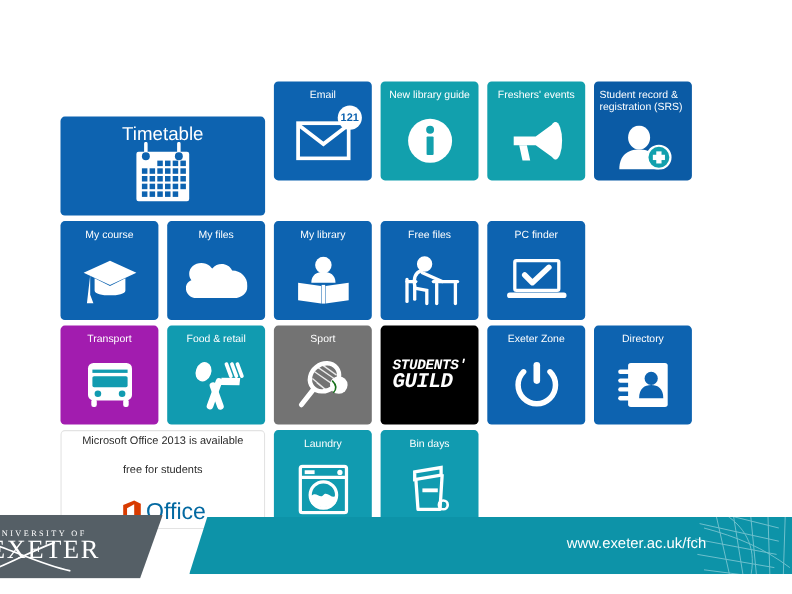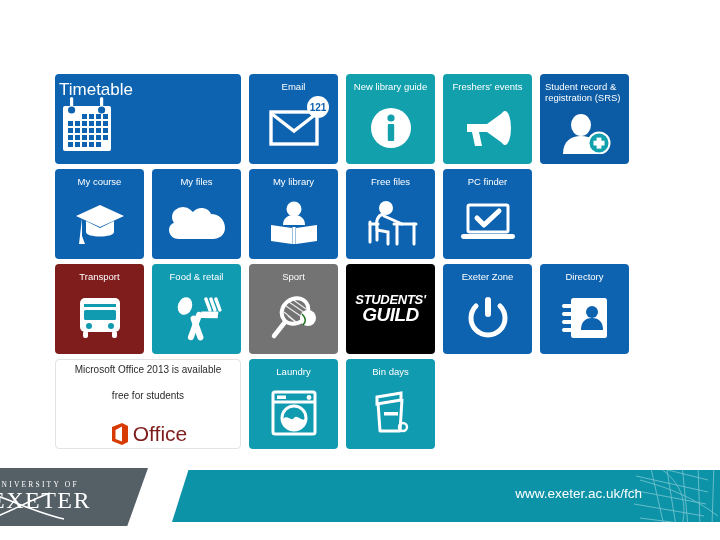--- a/index.html
+++ b/index.html
@@ -67,24 +67,25 @@
     display: flex;
     align-items: center;
     justify-content: center;
     width: 100%;
   }
   .tile-icon svg { display: block; }
 
   
   .tile.timetable {
     flex-direction: column;
-    align-items: flex-start;
+    align-items: center;
     justify-content: center;
     gap: 2px;
     padding: 0 4px;
+    margin-top: 32px;
   }
   .tile.timetable .tile-label {
     font-size: 17px;
     padding: 0;
     text-align: left;
     flex: 0 0 auto;
   }
   .tile.timetable .tile-icon { flex: 0 0 auto; width: auto; }
 
   
@@ -98,32 +99,33 @@
     font-size: 10px;
     line-height: 13px;
     text-align: center;
     color: #2b2b2b;
     padding: 0 6px;
   }
   .office-logo {
     display: flex; align-items: center; justify-content: center;
     gap: 4px; margin-top: 7px;
   }
-  .office-word { font-size: 21px; color: #7f1d1d; line-height: 1; }
+  .office-word { font-size: 21px; color: #0369a1; line-height: 1; }
 
   
   .tile.guild {
     justify-content: center;
     align-items: center;
   }
   .guild-txt {
-    text-align: center;
+    text-align: left;
     line-height: 0.95;
     font-weight: 700;
     font-style: italic;
+    font-family: Liberation Mono, monospace;
   }
   .guild-1 { font-size: 13px; letter-spacing: -0.3px; }
   .guild-2 { font-size: 19px; letter-spacing: -0.5px; }
 
   
   .badge {
     position: absolute;
     right: 9px; top: 22px;
     width: 22px; height: 22px;
     border-radius: 50%;
@@ -331,21 +333,21 @@
           <svg width="56" height="40" viewBox="0 0 56 40">
             <rect x="8" y="2" width="40" height="27" rx="1.5" fill="none" stroke="#fff" stroke-width="3"></rect>
             <path d="M17 15 L24 22 L39 8" fill="none" stroke="#fff" stroke-width="5" stroke-linecap="round" stroke-linejoin="round"></path>
             <rect x="1" y="31" width="54" height="5" rx="2.4" fill="#fff"></rect>
           </svg>
         </div>
       </div>
     </div>
 
     <div class="row">
-      <div class="tile" style="background:#7f1d1d">
+      <div class="tile" style="background:#a21caf">
         <div class="tile-label">Transport</div>
         <div class="tile-icon">
           <svg width="50" height="44" viewBox="0 0 50 44">
             <rect x="5" y="2" width="40" height="34" rx="5" fill="#fff"></rect>
             <rect x="9" y="8" width="32" height="3" fill="#119bb0"></rect>
             <rect x="9" y="14" width="32" height="10" rx="1.5" fill="#119bb0"></rect>
             <circle cx="14" cy="30" r="3" fill="#119bb0"></circle>
             <circle cx="36" cy="30" r="3" fill="#119bb0"></circle>
             <rect x="8" y="35" width="5" height="7" rx="2" fill="#fff"></rect>
             <rect x="37" y="35" width="5" height="7" rx="2" fill="#fff"></rect>

